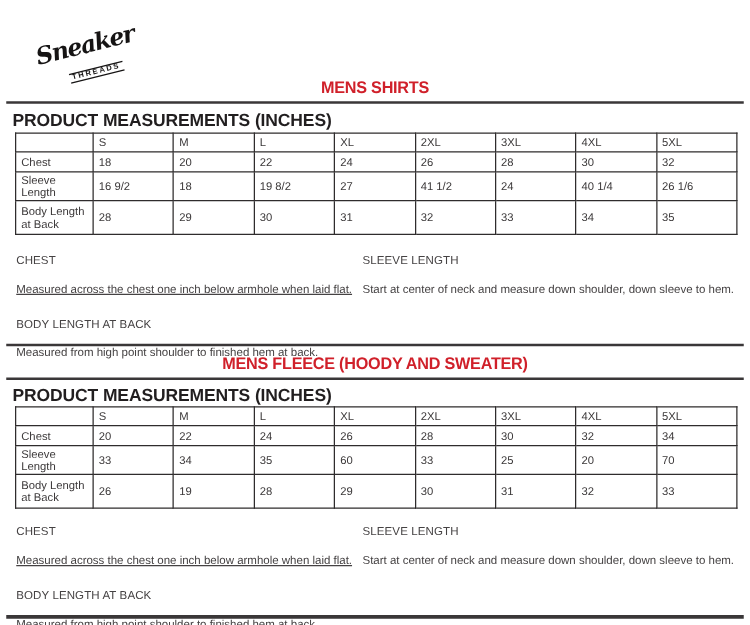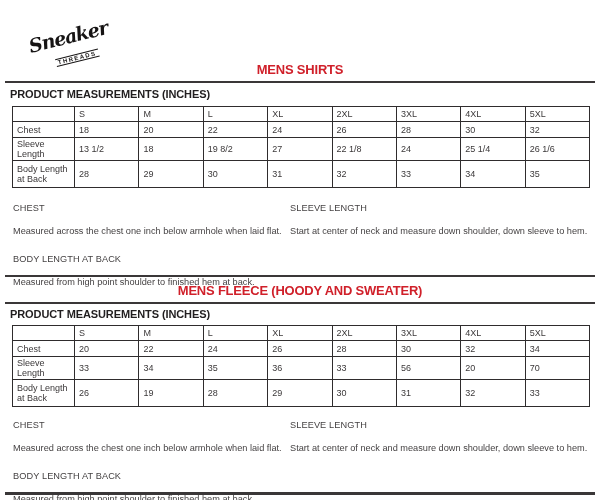--- a/index.html
+++ b/index.html
@@ -14,21 +14,21 @@
   
   .title{position:absolute;left:0;width:600px;text-align:center;color:#d0202a;font-weight:bold;font-size:13.5px;letter-spacing:-0.2px;transform:scaleX(0.96);}
   .t-s1{top:62px;}
   .t-s2{top:283px;}
   .rule{position:absolute;left:5px;right:5px;background:#3a3738;}
   .r1{top:81px;height:1.5px;}
   .r2{top:275px;height:2px;}
   .r3{top:302px;height:1.5px;}
   .r4{top:492px;height:2.5px;}
 
-  .meas{position:absolute;left:10px;font-weight:bold;font-size:11px;color:#211e1f;letter-spacing:-0.1px;}
+  .meas{position:absolute;left:10px;font-weight:bold;font-size:14px;color:#211e1f;letter-spacing:-0.1px;}
   .m-s1{top:88px;}
   .m-s2{top:308px;}
 
   
   table.size-table{position:absolute;left:12px;border-collapse:collapse;table-layout:fixed;width:578px;font-size:9px;color:#3b3839;}
   .tb1{top:106px;}
   .tb2{top:325px;}
   table.size-table td{border:1px solid #2f2c2d;padding:1px 4px;vertical-align:middle;text-align:left;font-weight:normal;}
   table.size-table col.lblcol{width:62px;}
   td.corner{border:none;}
@@ -38,21 +38,21 @@
 
   
   .notes{position:absolute;left:13px;width:580px;font-size:9.2px;color:#454243;}
   .n1{top:203px;}
   .n2{top:420px;}
   .ncol{position:absolute;top:0;}
   .ncol-left{left:0;width:272px;}
   .ncol-right{left:277px;width:312px;}
   .nhead{font-size:9.2px;letter-spacing:0.1px;}
   .ntext{margin-top:9px;line-height:18px;}
-  .nowrap{white-space:nowrap;}
+  .nowrap{white-space:nowrap;text-decoration:underline;}
   .mt{margin-top:14px;}
 </style>
 </head>
 <body>
 
 <div class="page">
 
   <div class="logo">
     <div class="logo-script">Sneaker</div>
     <div class="logo-sub">THREADS</div>
@@ -92,27 +92,27 @@
       <td>20</td>
       <td>22</td>
       <td>24</td>
       <td>26</td>
       <td>28</td>
       <td>30</td>
       <td>32</td>
     </tr>
     <tr class="drow">
       <td>Sleeve Length</td>
-      <td>13 1/2</td>
+      <td>16 9/2</td>
       <td>18</td>
       <td>19 8/2</td>
       <td>27</td>
-      <td>22 1/8</td>
+      <td>41 1/2</td>
       <td>24</td>
-      <td>25 1/4</td>
+      <td>40 1/4</td>
       <td>26 1/6</td>
     </tr>
     <tr class="lastrow">
       <td>Body Length at Back</td>
       <td>28</td>
       <td>29</td>
       <td>30</td>
       <td>31</td>
       <td>32</td>
       <td>33</td>
@@ -173,23 +173,23 @@
       <td>28</td>
       <td>30</td>
       <td>32</td>
       <td>34</td>
     </tr>
     <tr class="drow">
       <td>Sleeve Length</td>
       <td>33</td>
       <td>34</td>
       <td>35</td>
-      <td>36</td>
-      <td>33</td>
-      <td>56</td>
+      <td>60</td>
+      <td>33</td>
+      <td>25</td>
       <td>20</td>
       <td>70</td>
     </tr>
     <tr class="lastrow">
       <td>Body Length at Back</td>
       <td>26</td>
       <td>19</td>
       <td>28</td>
       <td>29</td>
       <td>30</td>

